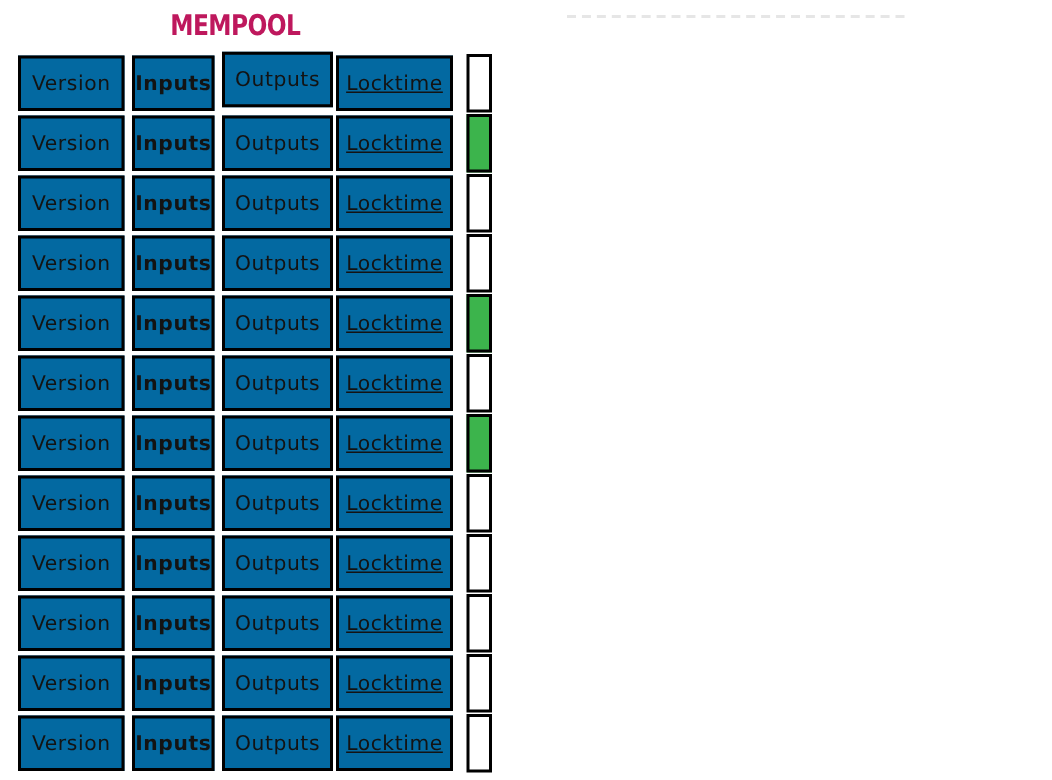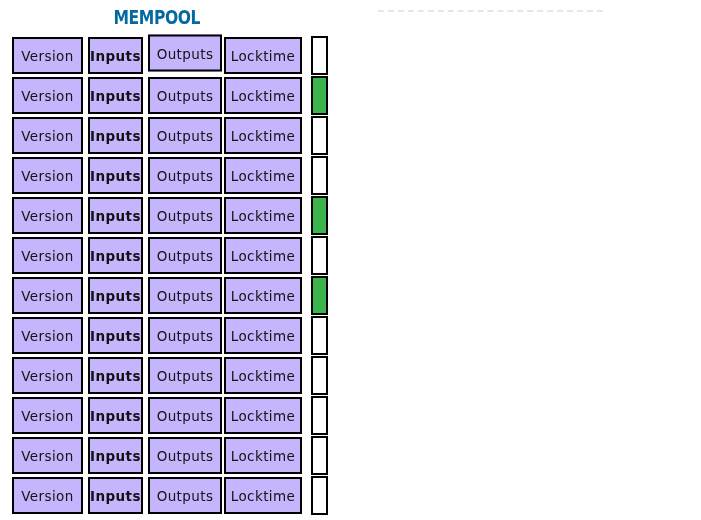--- a/index.html
+++ b/index.html
@@ -17,21 +17,21 @@
   }
   .title {
     position: absolute;
     left: 12px;
     top: 4px;
     width: 290px;
     height: 26px;
     text-align: center;
     font-size: 19px;
     font-weight: bold;
-    color: #0369a1;
+    color: #be185d;
     line-height: 26px;
     white-space: nowrap;
   }
   .title-inner {
     display: inline-block;
     transform: scaleX(0.82);
     transform-origin: center center;
     letter-spacing: -0.5px;
   }
   .dashed-line {
@@ -52,33 +52,33 @@
     position: relative;
     height: 37px;
     margin-bottom: 3px;
   }
   .box {
     position: absolute;
     top: 0;
     height: 37px;
     box-sizing: border-box;
     border: 2px solid #000000;
-    background: #c4b5fd;
+    background: #0369a1;
     display: flex;
     align-items: center;
     justify-content: center;
     font-size: 13.5px;
     letter-spacing: 0.4px;
     color: #131313;
     white-space: nowrap;
   }
   .b-version  { left: 0;     width: 71px; }
   .b-inputs   { left: 76px;  width: 55px; font-weight: bold; }
   .b-outputs  { left: 136px; width: 74px; }
-  .b-locktime { left: 212px; width: 78px; }
+  .b-locktime { left: 212px; width: 78px; text-decoration: underline; }
   
   .row:first-child .b-outputs { transform: translateY(-2.5px); }
   .status {
     position: absolute;
     left: 299px;
     top: -1px;
     width: 17px;
     height: 39px;
     box-sizing: border-box;
     border: 2px solid #000000;

